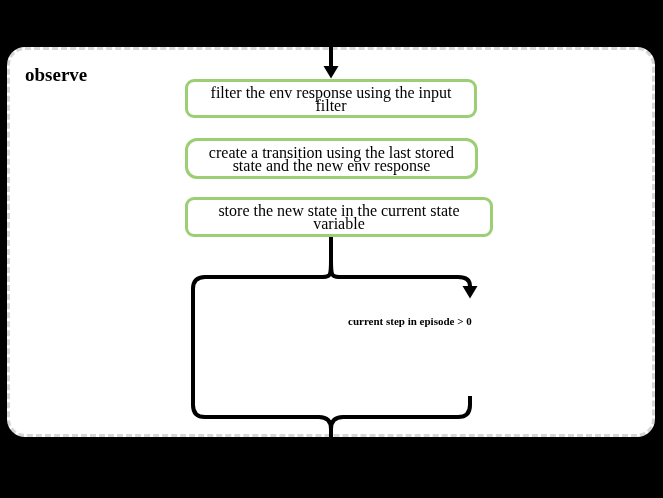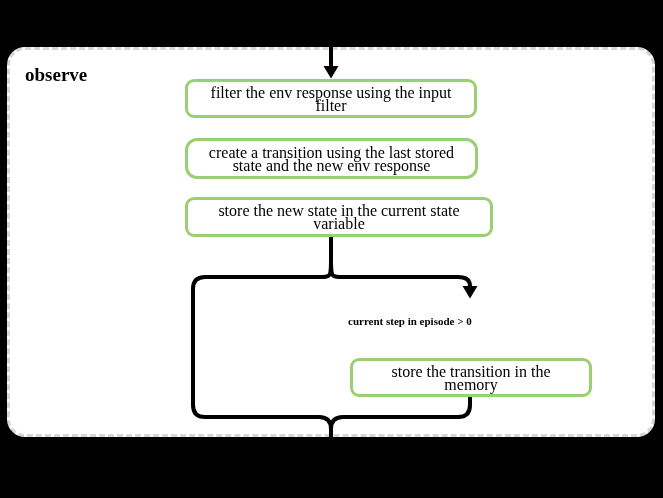--- a/index.html
+++ b/index.html
@@ -76,17 +76,16 @@
     <polygon class="arrowhead" points="462.5,286 477.5,286 470,298.5"></polygon>
 
     <path class="edge" d="M470 396 L470 405 Q470 417 458 417 L343 417 Q331 417 331 429"></path>
   </svg>
 
   <div class="group-title">observe</div>
 
   <div class="node node-1">filter the env response using the input filter</div>
   <div class="node node-2">create a transition using the last stored state and the new env response</div>
   <div class="node node-3">store the new state in the current state variable</div>
-  <div class="node node-5">store the transition in the memory</div>
 
   <div class="condition-label">current step in episode &gt; 0</div>
 
 </div>
 
 </body></html>

